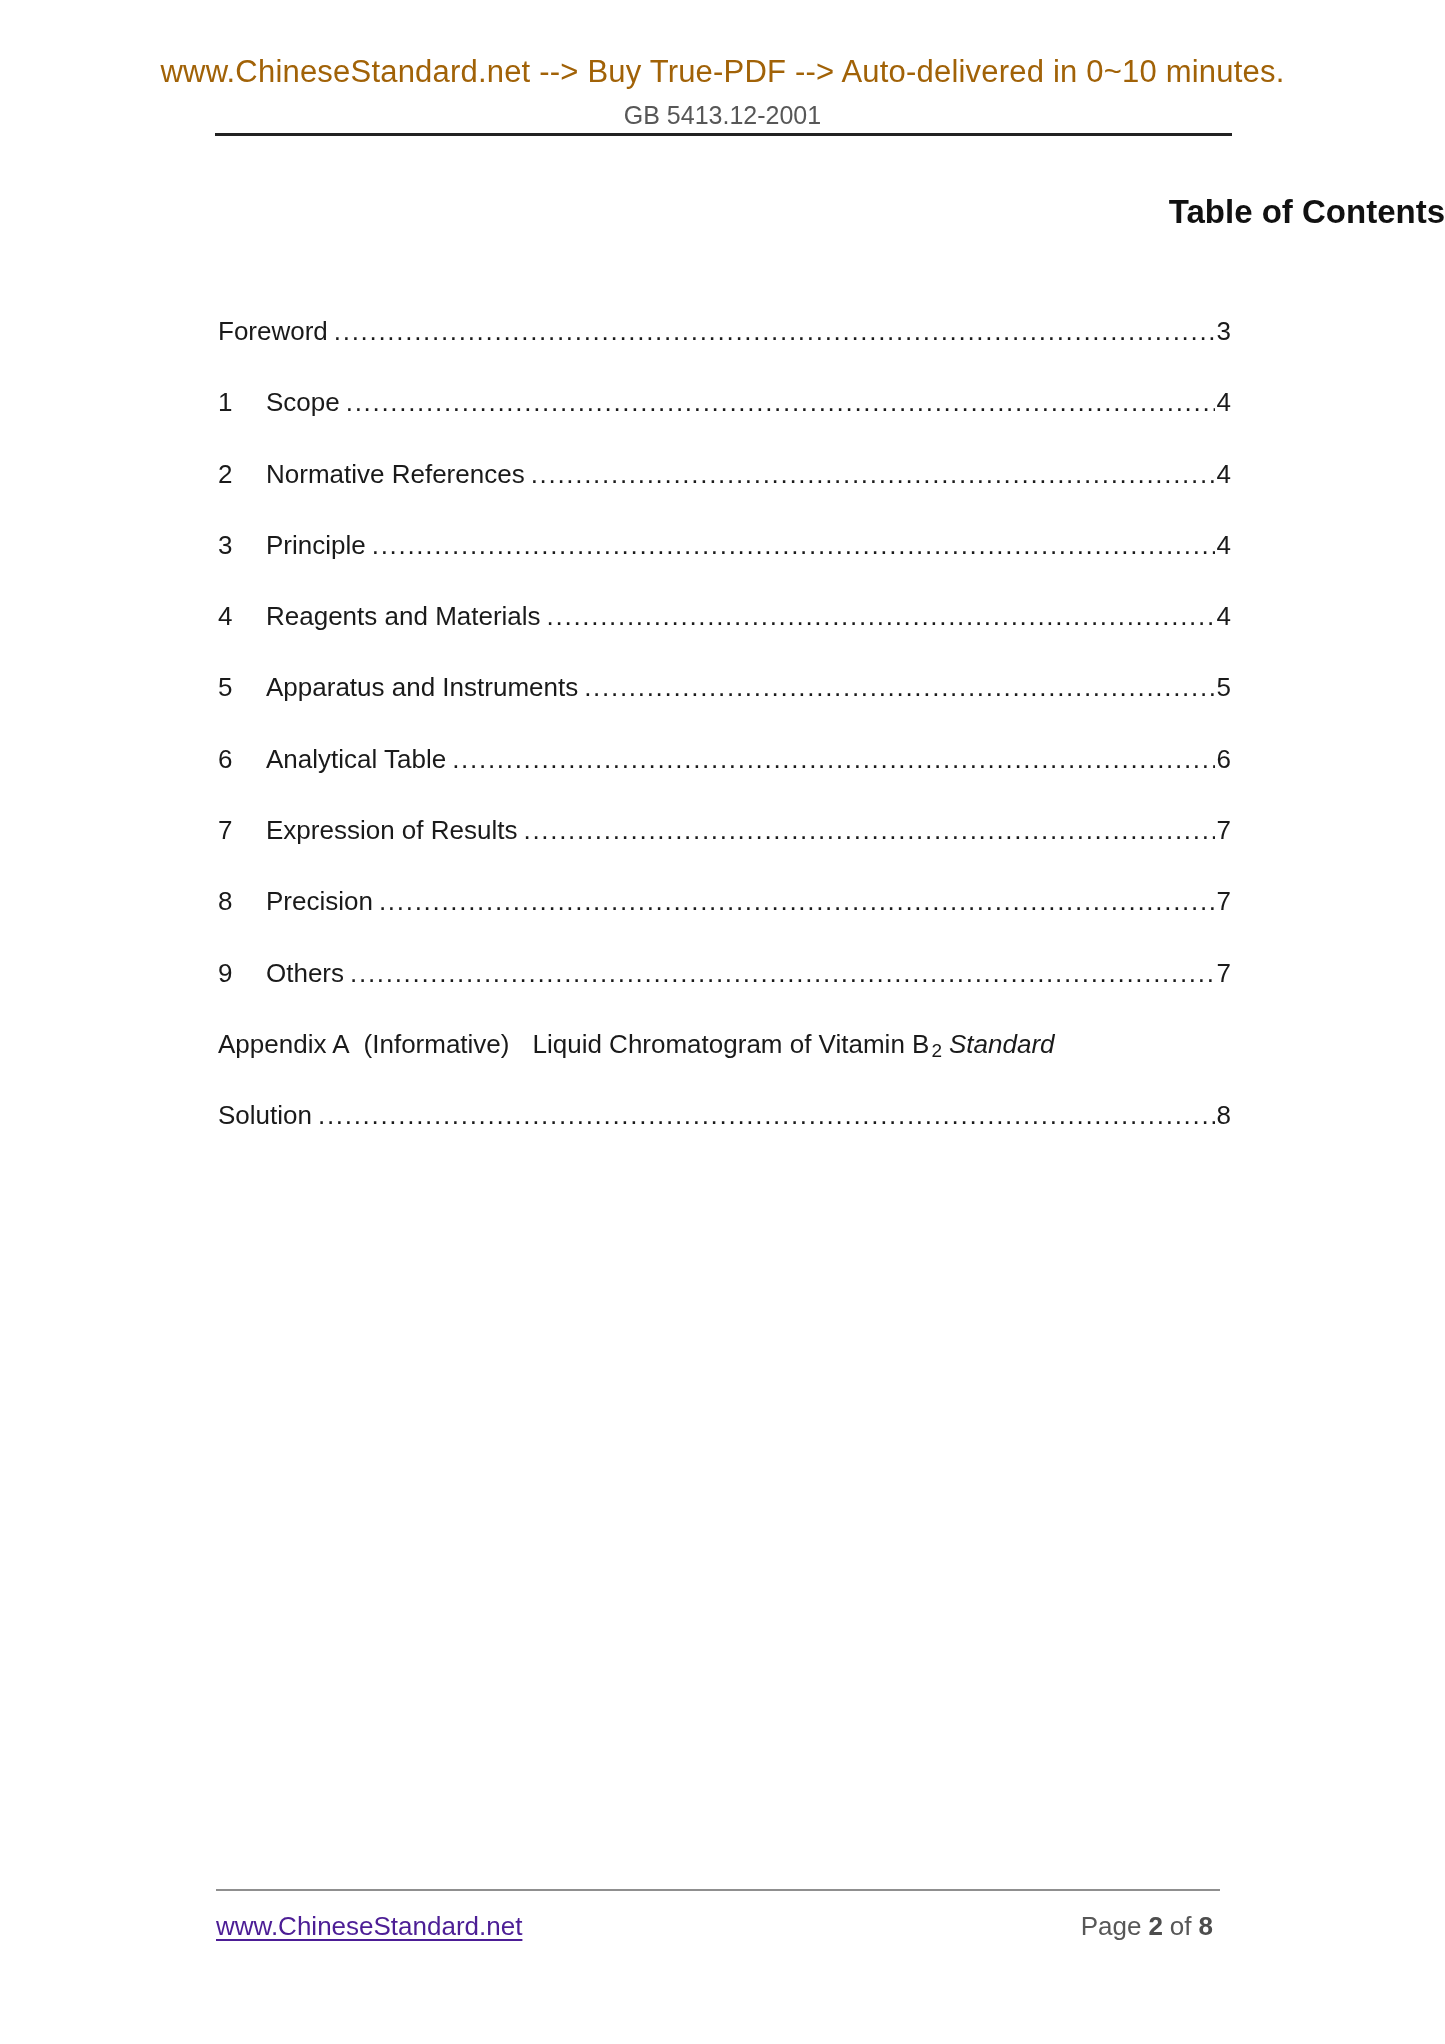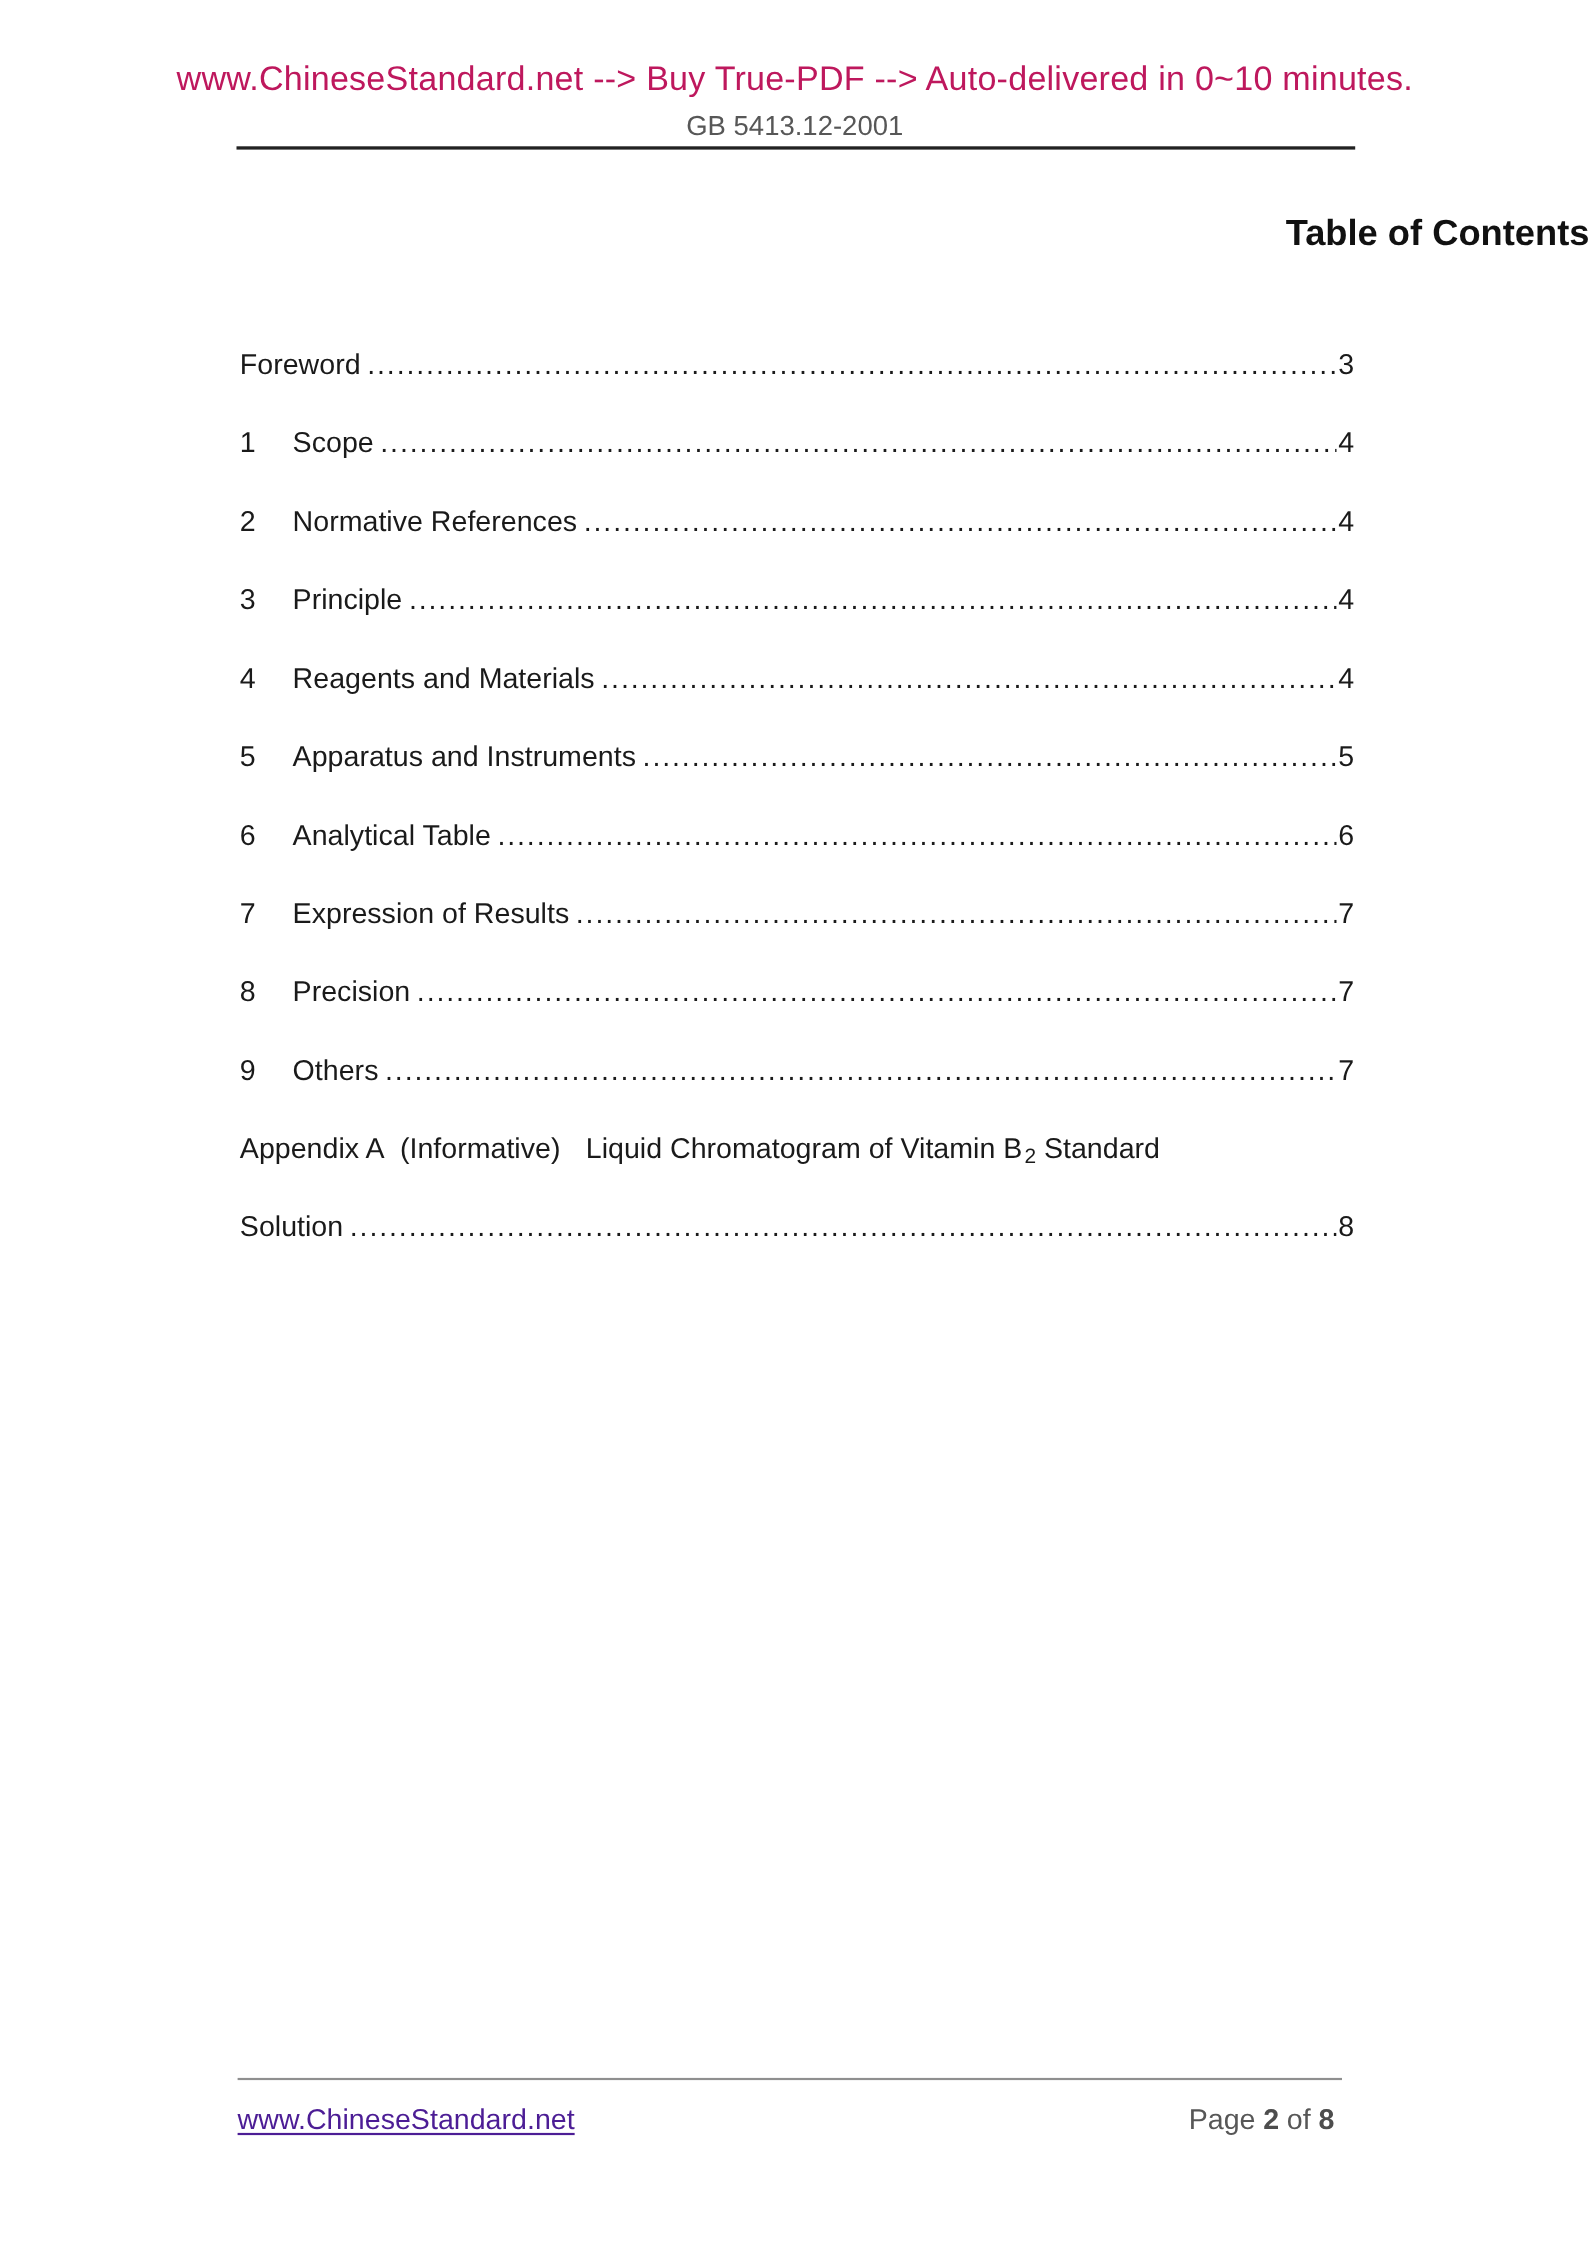--- a/index.html
+++ b/index.html
@@ -8,21 +8,21 @@
     background: #ffffff;
     font-family: "Liberation Sans", "DejaVu Sans", sans-serif;
     color: #1a1a1a;
     position: relative;
     overflow: hidden;
   }
 
   
   .header-line1 {
     position: absolute; top: 54px; left: 0; width: 100%;
-    text-align: center; font-size: 31px; color: #be185d;
+    text-align: center; font-size: 31px; color: #a16207;
     letter-spacing: 0.2px; white-space: nowrap;
   }
   .header-doc {
     position: absolute; top: 101px; left: 0; width: 100%;
     text-align: center; font-size: 25px; color: #575757; white-space: nowrap;
   }
   .header-rule {
     position: absolute; top: 133px; left: 215px; width: 1017px;
     border-top: 3px solid #222222;
   }
@@ -56,21 +56,21 @@
 
   .appendix-line1 {
     display: flex; align-items: baseline;
     font-size: 26px; line-height: 27px; height: 71.3px; white-space: pre;
   }
   .appx-gap1 { margin-right: 14px; }
   .appx-gap2 { margin-right: 23px; }
   .appx-sub {
     font-size: 19px; position: relative; top: 4px; margin-left: 2px;
   }
-  .appx-suffix { margin-left: 7px; }
+  .appx-suffix { margin-left: 7px; font-style: italic; }
 
   
   .footer-rule {
     position: absolute; top: 1889px; left: 216px; width: 1004px;
     border-top: 2px solid #8f8f8f;
   }
   .footer-link {
     position: absolute; top: 1911px; left: 216px;
     font-size: 26px; color: #4c1d95;
     text-decoration: underline; text-underline-offset: 4px; text-decoration-thickness: 2px;

